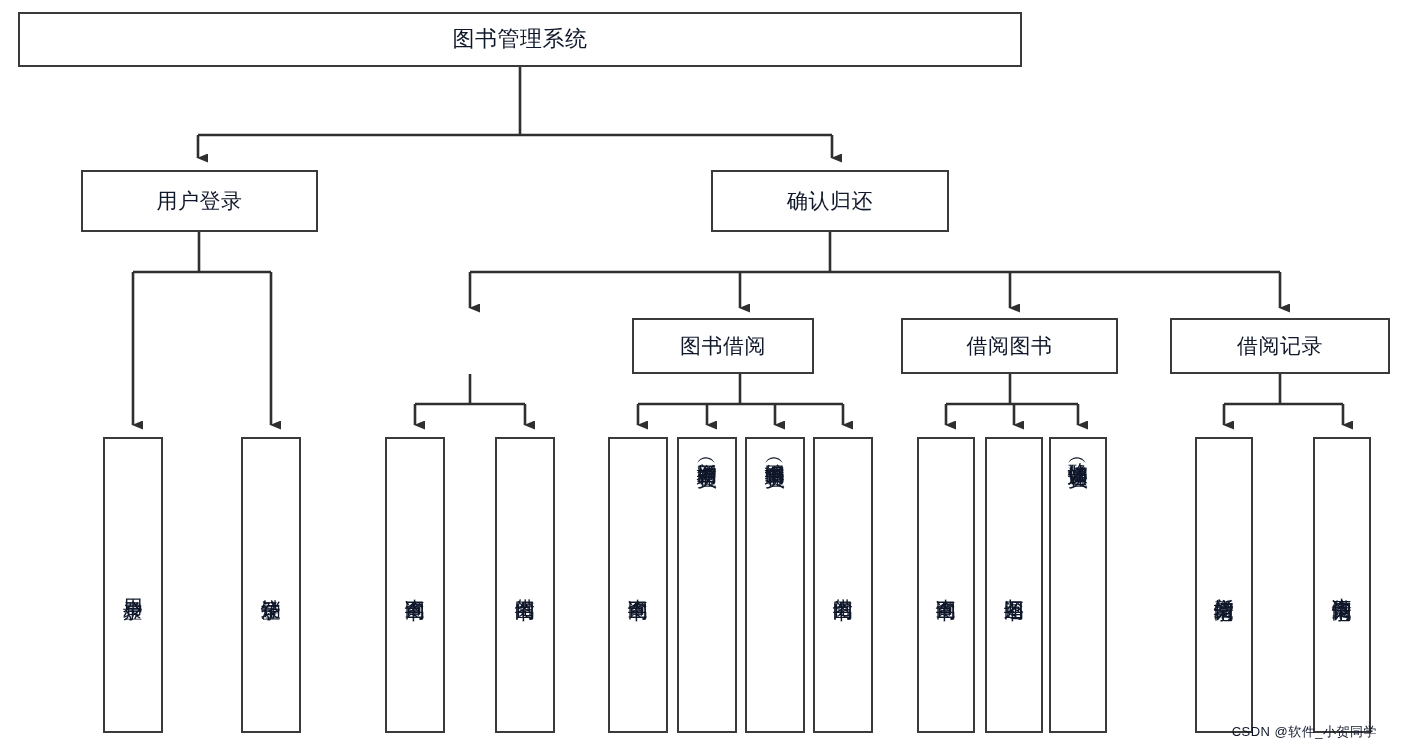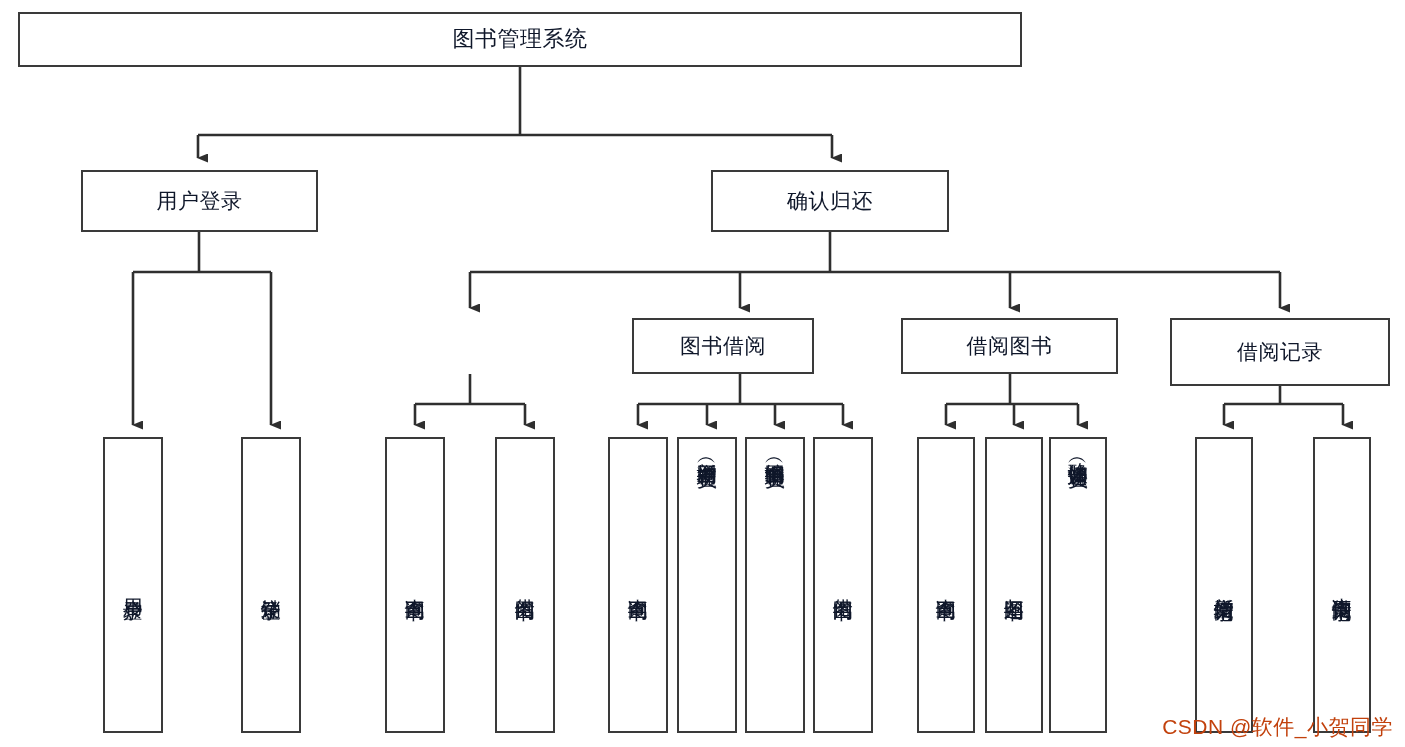--- a/index.html
+++ b/index.html
@@ -58,24 +58,24 @@
     line-height: 1.42;
     letter-spacing: 1px;
     white-space: pre-line;
   }
   .node.leaf.centered {
     align-items: center;
     padding-top: 0;
   }
   #watermark {
     position: absolute;
-    right: 12px;
+    right: 28px;
     bottom: 6px;
-    color: #c2410c;
-    font-size: 21px;
+    color: #0f172a;
+    font-size: 13px;
     letter-spacing: 0.5px;
     z-index: 5;
     white-space: nowrap;
   }
 </style>
 </head>
 <body>
 
 <div id="diagram-root">
 
@@ -139,21 +139,21 @@
   <div class="node level-1" style="left:711px; top:170px; width:238px; height:62px;">
     <span class="node-label">确认归还</span>
   </div>
 
   <div class="node level-2" style="left:632px; top:318px; width:182px; height:56px;">
     <span class="node-label">图书借阅</span>
   </div>
   <div class="node level-2" style="left:901px; top:318px; width:217px; height:56px;">
     <span class="node-label">借阅图书</span>
   </div>
-  <div class="node level-2" style="left:1170px; top:318px; width:220px; height:68px;">
+  <div class="node level-2" style="left:1170px; top:318px; width:220px; height:56px;">
     <span class="node-label">借阅记录</span>
   </div>
 
   <div class="node leaf centered" style="left:103px; top:437px; width:60px; height:296px;">
     <span class="node-label">用户登录</span>
   </div>
   <div class="node leaf centered" style="left:241px; top:437px; width:60px; height:296px;">
     <span class="node-label">注销登录</span>
   </div>
 

